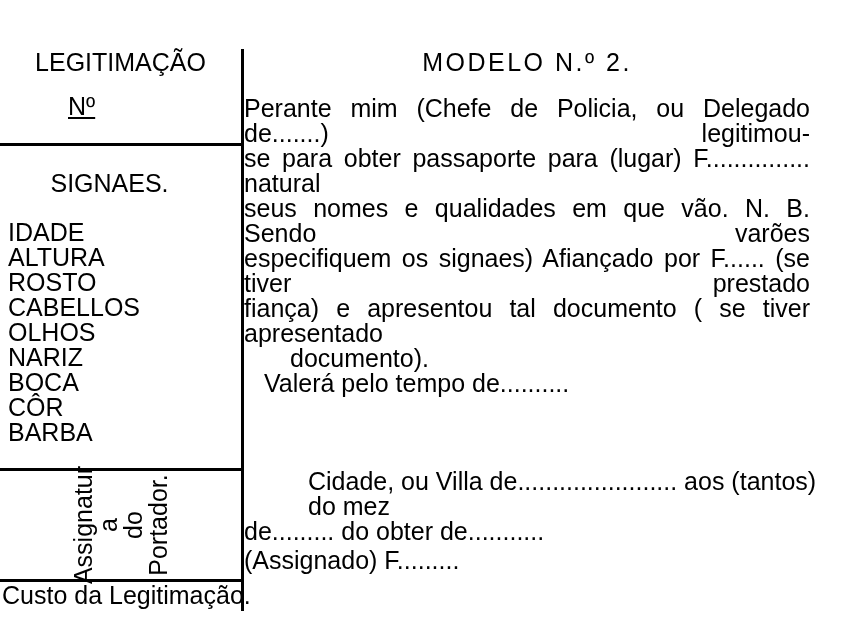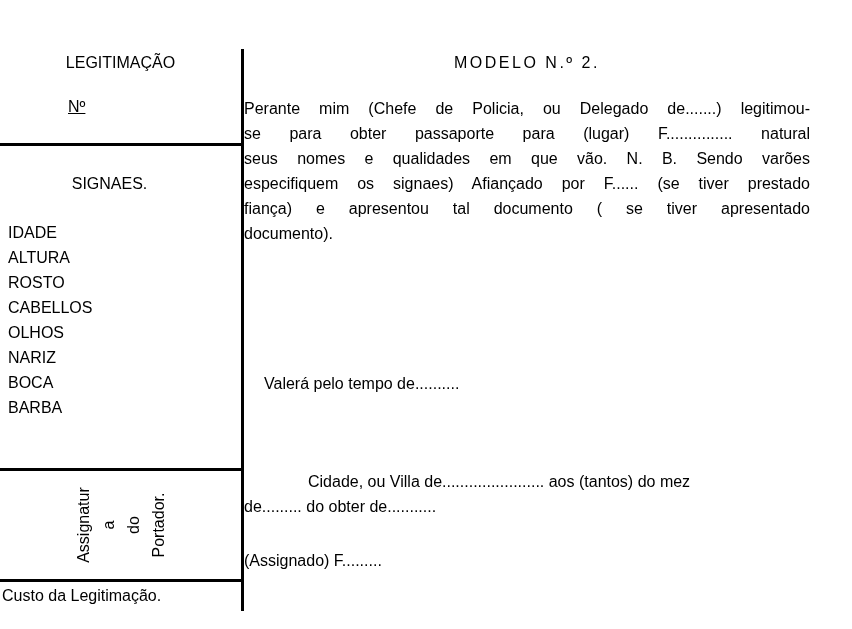--- a/index.html
+++ b/index.html
@@ -3,21 +3,21 @@
 <meta charset="utf-8">
 <style>
   html, body { margin: 0; padding: 0; background: #ffffff; }
   .page {
     position: relative;
     width: 852px;
     height: 629px;
     background: #ffffff;
     color: #000000;
     font-family: "Liberation Sans", "DejaVu Sans", sans-serif;
-    font-size: 16px;
+    font-size: 25px;
     line-height: 25px;
     overflow: hidden;
   }
   .abs { position: absolute; }
 
   
   .left-title   { left: 0; top: 50;  width: 241px; text-align: center; }
   .number-label { left: 68px; top: 94px; text-decoration: underline; }
   .signaes-head { left: 0; top: 171px; width: 219px; text-align: center; }
   .signal-list  { left: 8px; top: 220px; }
@@ -41,21 +41,21 @@
   .cost-label { left: 2px; top: 583px; }
 
   
   .left-title, .number-label, .signaes-head, .signal-list,
   .hline-1, .hline-2, .hline-3 { position: absolute; }
   .left-title { top: 50px; }
   .model-heading { position: absolute; left: 244px; top: 50px; width: 566px;
                    text-align: center; letter-spacing: 2.5px; }
   .body-par { position: absolute; left: 244px; top: 96px; width: 566px; }
   .jline { text-align: justify; text-align-last: justify; text-justify: inter-word; }
-  .jline-last { text-align: center; text-align-last: left; }
+  .jline-last { text-align: center; text-align-last: left; padding-left: 46px; }
   .validity  { position: absolute; left: 244px; top: 371px; width: 566px; padding-left: 20px; box-sizing: border-box; }
   .place-date { position: absolute; left: 244px; top: 469px; width: 576px; }
   .pd-line-1 { padding-left: 64px; }
   .signed { position: absolute; left: 244px; top: 548px; width: 566px; box-sizing: border-box; }
 </style>
 </head>
 <body>
 
 <div class="page">
 
@@ -67,20 +67,21 @@
   <div class="abs signaes-head">SIGNAES.</div>
 
   <div class="abs signal-list">
     <div>IDADE</div>
     <div>ALTURA</div>
     <div>ROSTO</div>
     <div>CABELLOS</div>
     <div>OLHOS</div>
     <div>NARIZ</div>
     <div>BOCA</div>
+    <div>CÔR</div>
     <div>BARBA</div>
   </div>
 
   <div class="abs hline hline-2"></div>
 
   <div class="abs sig-cell">
     <div class="sig-rotated">
       <div>Assignatur</div>
       <div>a</div>
       <div>do</div>

